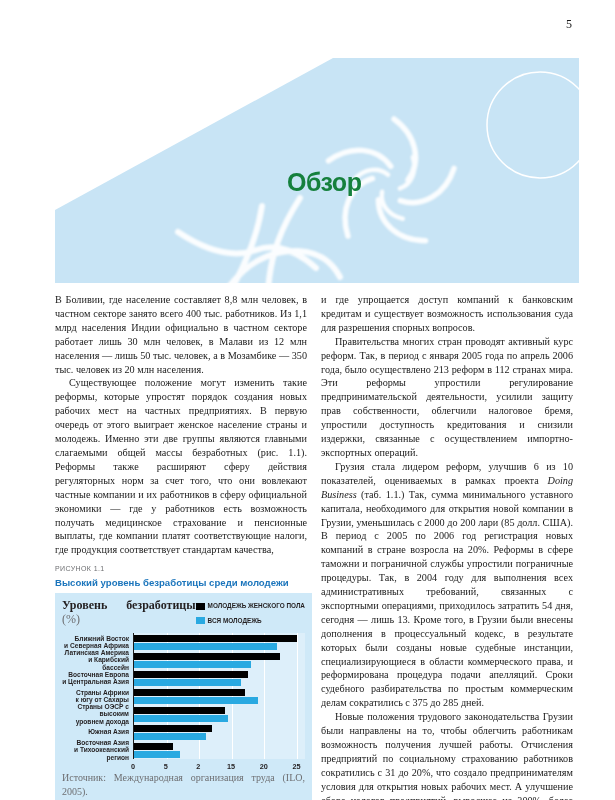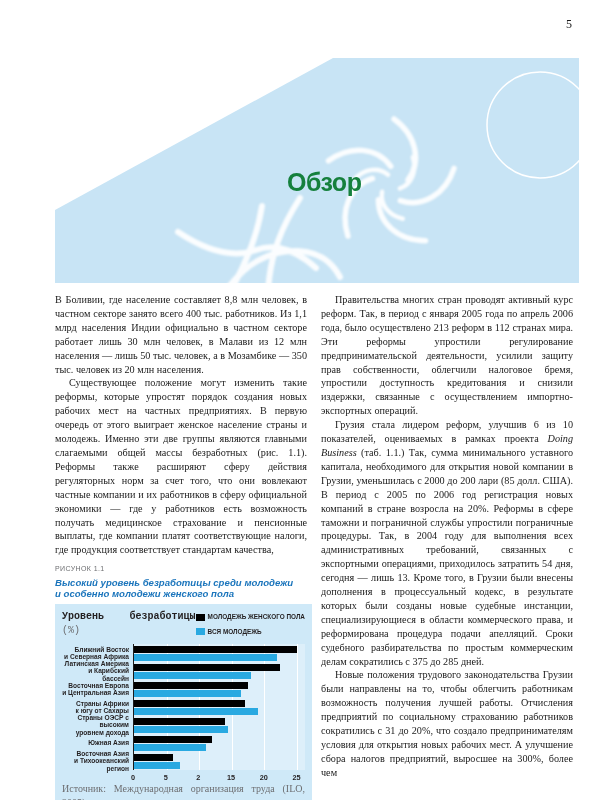--- a/index.html
+++ b/index.html
@@ -36,28 +36,28 @@
   .para.indent{text-indent:14px;}
 
   
   .figure{margin-top:5px;}
   .fig-label{
     font-family:"Liberation Sans", sans-serif;font-size:7px;letter-spacing:.4px;
     color:var(--muted-gray);margin-bottom:1px;
   }
   .fig-caption{
     font-family:"Liberation Sans", sans-serif;font-size:9.6px;line-height:11px;
-    font-weight:bold;font-style:italic;color:var(--caption-blue);
+    font-weight:bold;color:var(--caption-blue);
   }
   .chart-box{
     margin-top:5px;width:257px;background:var(--chart-box);
     padding:6px 7px 6px 7px;
   }
   .chart-header{display:flex;justify-content:space-between;align-items:flex-start;margin-bottom:5px;}
-  .chart-title{font-family:Liberation Mono, monospace;font-size:10px;font-weight:bold;color:#231f20;}
+  .chart-title{font-family:Liberation Serif, serif;font-size:12px;font-weight:bold;color:#231f20;}
   .chart-title .unit{font-weight:normal;color:var(--muted-gray);}
   .legend{display:flex;flex-direction:column;gap:1px;}
   .legend-item{display:flex;align-items:center;gap:3px;}
   .legend-swatch{width:9px;height:7px;flex:0 0 auto;}
   .legend-label{font-family:"Liberation Sans", sans-serif;font-size:6.4px;font-weight:bold;color:#231f20;white-space:nowrap;}
 
   .plot-wrap{display:flex;}
   .label-col{width:71px;flex:0 0 auto;}
   .cat-label{
     height:18px;display:flex;flex-direction:column;justify-content:center;
@@ -121,21 +121,20 @@
 <div class="banner-title">Обзор</div>
 
 <div class="content">
   <div class="col">
 
     <p class="para"><span>В Боливии, где население составляет 8,8 млн человек, в частном секторе занято всего 400 тыс. работников. Из 1,1 млрд населения Индии официально в частном секторе работает лишь 30 млн человек, в Малави из 12 млн населения — лишь 50 тыс. человек, а в Мозамбике — 350 тыс. человек из 20 млн населения.</span></p>
       <p class="para indent"><span>Существующее положение могут изменить такие реформы, которые упростят порядок создания новых рабочих мест на частных предприятиях. В первую очередь от этого выиграет женское население страны и молодежь. Именно эти две группы являются главными слагаемыми общей массы безработных (рис. 1.1). Реформы также расширяют сферу действия регуляторных норм за счет того, что они вовлекают частные компании и их работников в сферу официальной экономики — где у работников есть возможность получать медицинское страхование и пенсионные выплаты, где компании платят соответствующие налоги, где продукция соответствует стандартам качества,</span></p>
       <div class="figure">
       <div class="fig-label sans">РИСУНОК 1.1</div>
       <div class="fig-caption">Высокий уровень безработицы среди молодежи</div>
-      <div class="fig-caption">и особенно молодежи женского пола</div>
 
       <div class="chart-box">
         <div class="chart-header">
           <div class="chart-title">
             <span>Уровень безработицы</span>
             <span class="unit">(%)</span>
           </div>
           <div class="legend">
               <div class="legend-item">
                 <span class="legend-swatch" style="background: rgb(0, 0, 0);"></span>
@@ -219,17 +218,18 @@
             <span class="tick" style="left: 38.0228%;">2</span>
             <span class="tick" style="left: 57.0342%;">15</span>
             <span class="tick" style="left: 76.0456%;">20</span>
             <span class="tick" style="left: 95.057%;">25</span>
           </div>
         <div class="chart-source">Источник: Международная организация труда (ILO, 2005).</div>
       </div>
     </div>
   </div>
   <div class="col">
+      <p class="para"><span>и где упрощается доступ компаний к банковским кредитам и существует возможность использования суда для разрешения спорных вопросов.</span></p>
       <p class="para indent"><span>Правительства многих стран проводят активный курс реформ. Так, в период с января 2005 года по апрель 2006 года, было осуществлено 213 реформ в 112 странах мира. Эти реформы упростили регулирование предпринимательской деятельности, усилили защиту прав собственности, облегчили налоговое бремя, упростили доступность кредитования и снизили издержки, связанные с осуществлением импортно-экспортных операций.</span></p>
       <p class="para indent"><span>Грузия стала лидером реформ, улучшив 6 из 10 показателей, оцениваемых в рамках проекта </span><i>Doing Business</i><span> (таб. 1.1.) Так, сумма минимального уставного капитала, необходимого для открытия новой компании в Грузии, уменьшилась с 2000 до 200 лари (85 долл. США). В период с 2005 по 2006 год регистрация новых компаний в стране возросла на 20%. Реформы в сфере таможни и пограничной службы упростили пограничные процедуры. Так, в 2004 году для выполнения всех административных требований, связанных с экспортными операциями, приходилось затратить 54 дня, сегодня — лишь 13. Кроме того, в Грузии были внесены дополнения в процессуальный кодекс, в результате которых были созданы новые судебные инстанции, специализирующиеся в области коммерческого права, и реформирована процедура подачи апелляций. Сроки судебного разбирательства по простым коммерческим делам сократились с 375 до 285 дней.</span></p>
       <p class="para indent"><span>Новые положения трудового законодательства Грузии были направлены на то, чтобы облегчить работникам возможность получения лучшей работы. Отчисления предприятий по социальному страхованию работников сократились с 31 до 20%, что создало предпринимателям условия для открытия новых рабочих мест. А улучшение сбора налогов предприятий, выросшее на 300%, более чем</span></p>
     </div>
 </div>
 
 </body></html>

